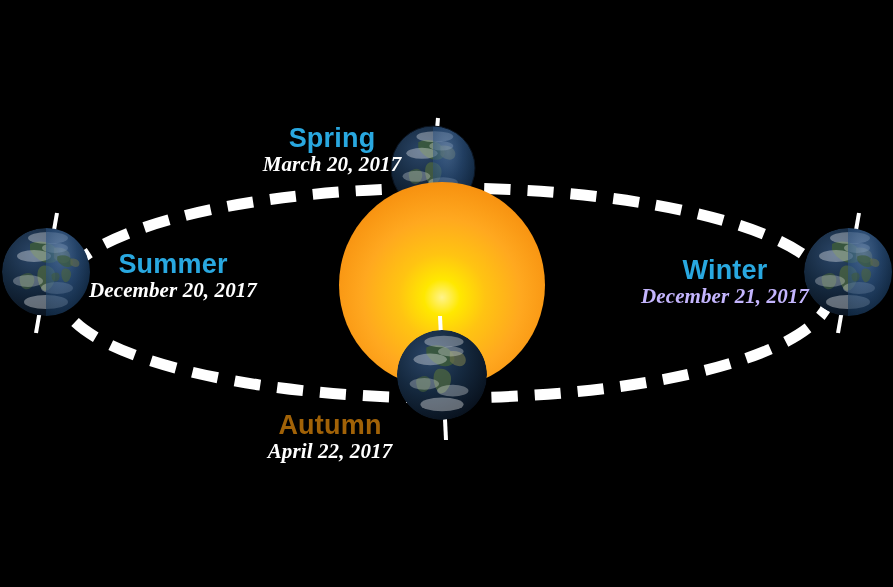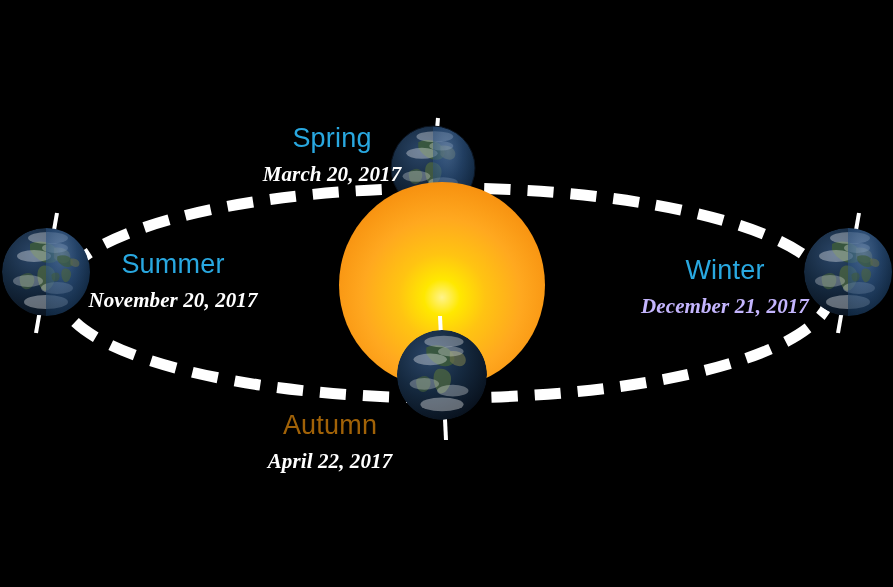--- a/index.html
+++ b/index.html
@@ -1,22 +1,22 @@
 <!DOCTYPE html>
 <html><head>
 <meta charset="utf-8">
 <style>
   html,body{margin:0;padding:0;background:#000;}
   #stage{position:relative;width:893px;height:587px;background:#000;overflow:hidden;
          font-family:"Liberation Sans",sans-serif;}
   .svg-layer{position:absolute;left:0;top:0;width:893px;height:587px;}
   .label{position:absolute;text-align:center;white-space:nowrap;line-height:1.06;}
-  .season{font-size:27px;font-weight:normal;letter-spacing:.2px;}
+  .season{font-size:27px;font-weight:bold;letter-spacing:.2px;}
   .date{font-size:21px;font-style:italic;font-weight:bold;color:#ffffff;
-        font-family:"Liberation Serif",serif;letter-spacing:.1px;margin-top:10px;}
+        font-family:"Liberation Serif",serif;letter-spacing:.1px;}
   #lbl-spring{left:167px;top:124px;width:330px;}
   #lbl-summer{left:18px;top:250px;width:310px;}
   #lbl-winter{left:570px;top:256px;width:310px;}
   #lbl-autumn{left:145px;top:389px;width:370px;}
 </style>
 </head>
 <body>
 
 <div id="stage" style="background: rgb(0, 0, 0);">
 
@@ -132,21 +132,21 @@
     </g>
   </svg>
 
   <div class="label" id="lbl-spring">
     <div class="season" style="color: rgb(41, 168, 224);">Spring</div>
     <div class="date" style="color: rgb(255, 255, 255);">March 20, 2017</div>
   </div>
 
   <div class="label" id="lbl-summer">
     <div class="season" style="color: rgb(41, 168, 224);">Summer</div>
-    <div class="date" style="color: rgb(255, 255, 255);">November 20, 2017</div>
+    <div class="date" style="color: rgb(255, 255, 255);">December 20, 2017</div>
   </div>
 
   <div class="label" id="lbl-autumn">
     <div class="season" style="color: #a16207; margin-top: 22px;">Autumn</div>
     <div class="date" style="color: rgb(255, 255, 255);">April 22, 2017</div>
   </div>
 
   <div class="label" id="lbl-winter">
     <div class="season" style="color: rgb(41, 168, 224);">Winter</div>
     <div class="date" style="color: #c4b5fd;">December 21, 2017</div>

